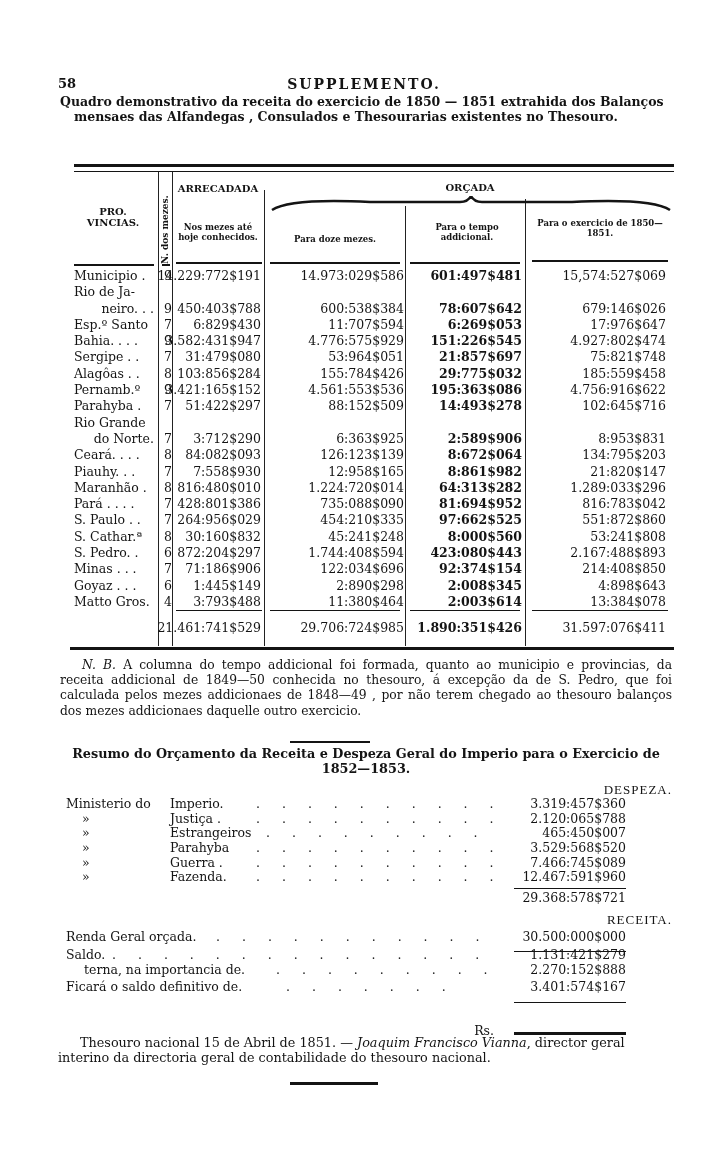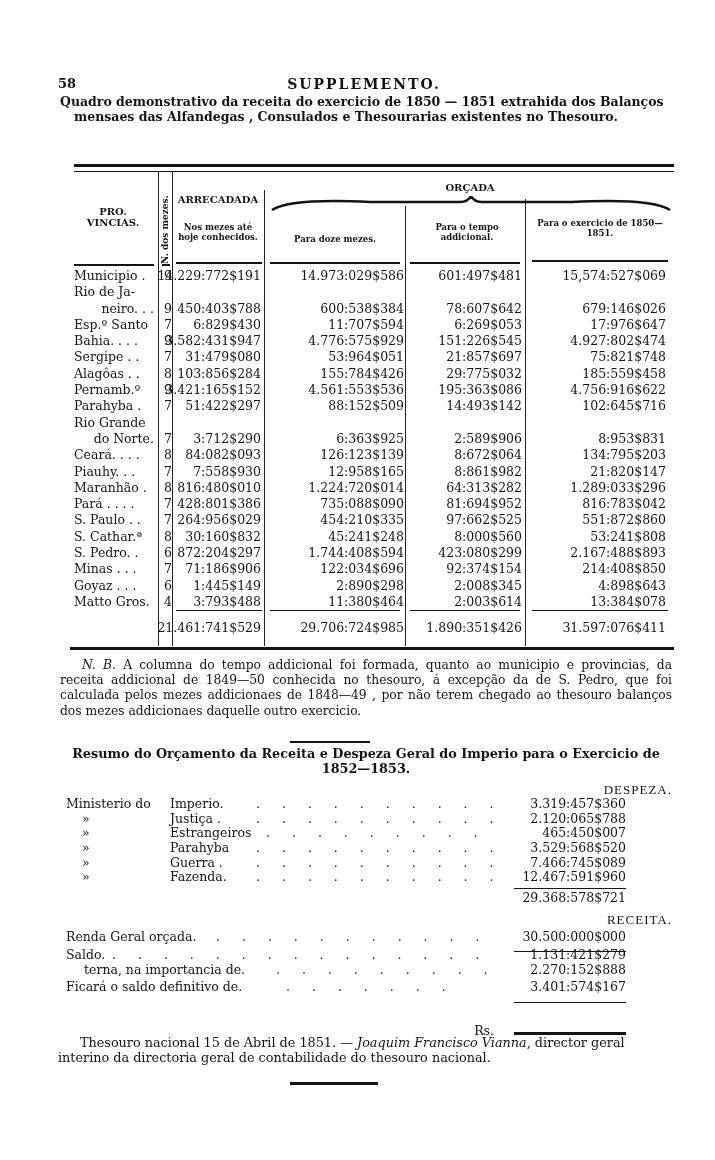--- a/index.html
+++ b/index.html
@@ -26,21 +26,21 @@
   .vert { position: absolute; transform: rotate(-90deg); transform-origin: left top;
           font-weight: bold; font-size: 9px; white-space: nowrap; }
 
   .rows { position: absolute; top: 102px; left: 0; width: 600px; }
   .row { position: relative; height: 16.3px; font-size: 12.5px; line-height: 16.3px; }
   .row .prov { position: absolute; left: 0; width: 82px; white-space: nowrap; }
   .row .prov.indent { text-align: right; width: 80px; }
   .row .mon { position: absolute; left: 88px; width: 12px; text-align: center; }
   .row .c1 { position: absolute; right: 413px; text-align: right; white-space: nowrap; }
   .row .c2 { position: absolute; right: 270px; text-align: center; white-space: nowrap; }
-  .row .c3 { position: absolute; right: 152px; text-align: right; white-space: nowrap; }
+  .row .c3 { position: absolute; right: 152px; text-align: right; white-space: nowrap; font-weight: bold; }
   .row .c4 { position: absolute; right: 8px; text-align: right; white-space: nowrap; }
   .tot { position: absolute; top: 454px; left: 0; width: 600px; height: 18px; font-size: 12.5px; }
 
   .nb { position: absolute; top: 658px; left: 60px; width: 612px; font-size: 12.3px;
         line-height: 15.2px; text-indent: 22px; text-align: justify; }
   .nb i { font-style: italic; }
 
   .resumo { position: absolute; top: 746px; left: 60px; width: 612px; font-weight: bold;
             font-size: 12.8px; line-height: 15px; text-align: center; }
   .sect { position: absolute; left: 60px; width: 612px; text-align: right; font-size: 13px; letter-spacing: 1px; font-family: Liberation Serif, serif; }
@@ -74,21 +74,21 @@
   <div class="tbl">
 
     <div class="col-sep" style="left:84px;top:6px;height:474px;"></div>
     <div class="col-sep" style="left:98px;top:6px;height:474px;"></div>
     <div class="col-sep" style="left:190px;top:24px;height:456px;"></div>
     <div class="col-sep" style="left:331px;top:40px;height:440px;"></div>
     <div class="col-sep" style="left:451px;top:33px;height:447px;"></div>
 
     <div class="th" style="left:2px;top:40px;width:74px;">PRO. VINCIAS.</div>
     <div class="vert" style="left:86px;top:98px;">N. dos mezes.</div>
-    <div class="th" style="left:100px;top:28px;width:88px;text-align:center;">ARRECADADA</div>
+    <div class="th" style="left:100px;top:17px;width:88px;text-align:center;">ARRECADADA</div>
     <div class="th small" style="left:100px;top:56px;width:88px;">Nos mezes até hoje conhecidos.</div>
     <div class="th" style="left:192px;top:16px;width:408px;">ORÇADA</div>
     <svg style="position:absolute;left:196px;top:30px;" width="402" height="16" viewBox="0 0 402 16">
       <path d="M2 14 Q 20 2, 100 6 L 190 6 Q 198 6, 201 0 Q 204 6, 212 6 L 302 6 Q 382 2, 400 14" fill="none" stroke="#141414" stroke-width="2.5"></path>
     </svg>
     <div class="th small" style="left:192px;top:68px;width:138px;">Para doze mezes.</div>
     <div class="th small" style="left:348px;top:56px;width:90px;">Para o tempo addicional.</div>
     <div class="th small" style="left:454px;top:52px;width:144px;">Para o exercicio de 1850—1851.</div>
 
     <div class="rule" style="left:0;top:98px;width:80px;height:2px;"></div>
@@ -156,21 +156,21 @@
           <span class="c1">3.421:165$152</span>
           <span class="c2">4.561:553$536</span>
           <span class="c3">195:363$086</span>
           <span class="c4">4.756:916$622</span>
         </div>
       <div class="row">
           <span class="prov">Parahyba .</span>
           <span class="mon">7</span>
           <span class="c1">51:422$297</span>
           <span class="c2">88:152$509</span>
-          <span class="c3">14:493$142</span>
+          <span class="c3">14:493$278</span>
           <span class="c4">102:645$716</span>
         </div>
       <div class="row">
           <span class="prov">Rio Grande</span>
         </div>
       <div class="row">
           <span class="prov indent">do Norte.</span>
           <span class="mon">7</span>
           <span class="c1">3:712$290</span>
           <span class="c2">6:363$925</span>
@@ -223,21 +223,21 @@
           <span class="c1">30:160$832</span>
           <span class="c2">45:241$248</span>
           <span class="c3">8:000$560</span>
           <span class="c4">53:241$808</span>
         </div>
       <div class="row">
           <span class="prov">S. Pedro. .</span>
           <span class="mon">6</span>
           <span class="c1">872:204$297</span>
           <span class="c2">1.744:408$594</span>
-          <span class="c3">423:080$299</span>
+          <span class="c3">423:080$443</span>
           <span class="c4">2.167:488$893</span>
         </div>
       <div class="row">
           <span class="prov">Minas . . .</span>
           <span class="mon">7</span>
           <span class="c1">71:186$906</span>
           <span class="c2">122:034$696</span>
           <span class="c3">92:374$154</span>
           <span class="c4">214:408$850</span>
         </div>

